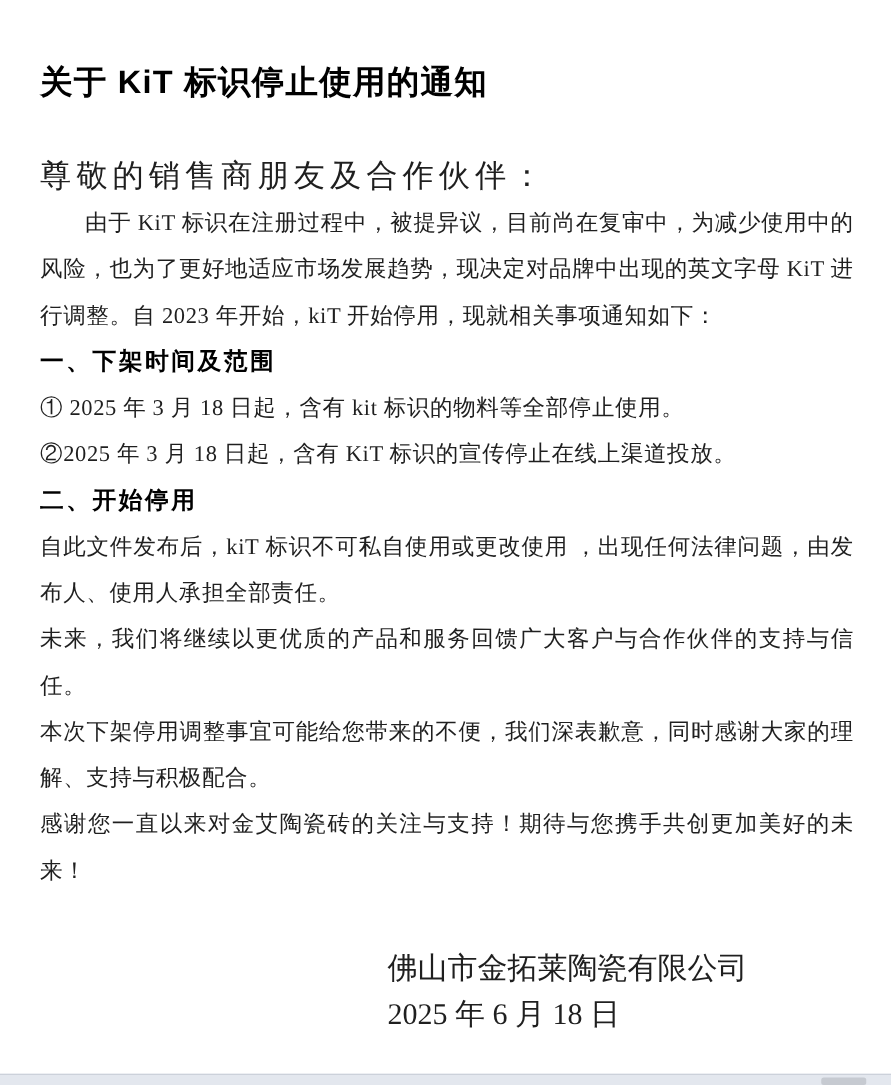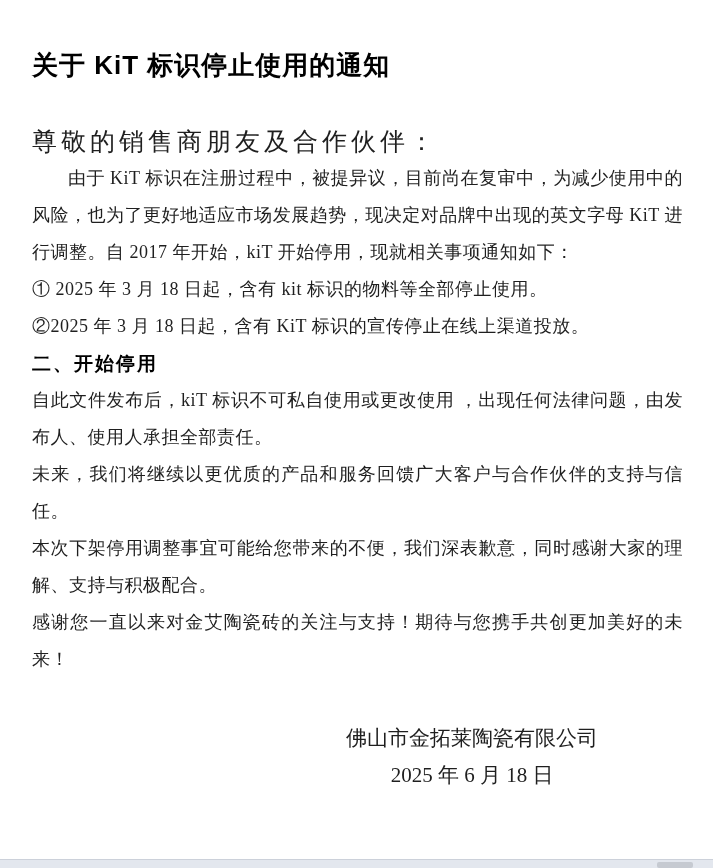--- a/index.html
+++ b/index.html
@@ -48,22 +48,22 @@
     font-size: 19px;
     font-weight: bold;
     color: #000000;
     letter-spacing: 2px;
     line-height: 37px;
     margin: 0;
   }
   .signature {
     width: max-content;
     margin: 42px 85px 0 auto;
-    text-align: center;
-    font-size: 21px;
+    text-align: left;
+    font-size: 24px;
     line-height: 37px;
   }
   .signature p {
     margin: 0;
   }
   .bottom-bar {
     position: absolute;
     left: 0;
     right: 0;
     bottom: 0;
@@ -83,22 +83,23 @@
 </style>
 </head>
 <body>
 
 <div class="page">
 
   <h1 class="title">关于 KiT 标识停止使用的通知</h1>
 
   <p class="salutation">尊敬的销售商朋友及合作伙伴：</p>
 
-  <p class="para indent">由于 KiT 标识在注册过程中，被提异议，目前尚在复审中，为减少使用中的风险，也为了更好地适应市场发展趋势，现决定对品牌中出现的英文字母 KiT 进行调整。自 2017 年开始，kiT 开始停用，现就相关事项通知如下：</p>
+  <p class="para indent">由于 KiT 标识在注册过程中，被提异议，目前尚在复审中，为减少使用中的风险，也为了更好地适应市场发展趋势，现决定对品牌中出现的英文字母 KiT 进行调整。自 2023 年开始，kiT 开始停用，现就相关事项通知如下：</p>
 
+  <h2 class="heading">一、下架时间及范围</h2>
 
   <p class="para">① 2025 年 3 月 18 日起，含有 kit 标识的物料等全部停止使用。</p>
 
   <p class="para">②2025 年 3 月 18 日起，含有 KiT 标识的宣传停止在线上渠道投放。</p>
 
   <h2 class="heading">二、开始停用</h2>
 
   <p class="para">自此文件发布后，kiT 标识不可私自使用或更改使用 ，出现任何法律问题，由发布人、使用人承担全部责任。</p>
 
   <p class="para">未来，我们将继续以更优质的产品和服务回馈广大客户与合作伙伴的支持与信任。</p>

